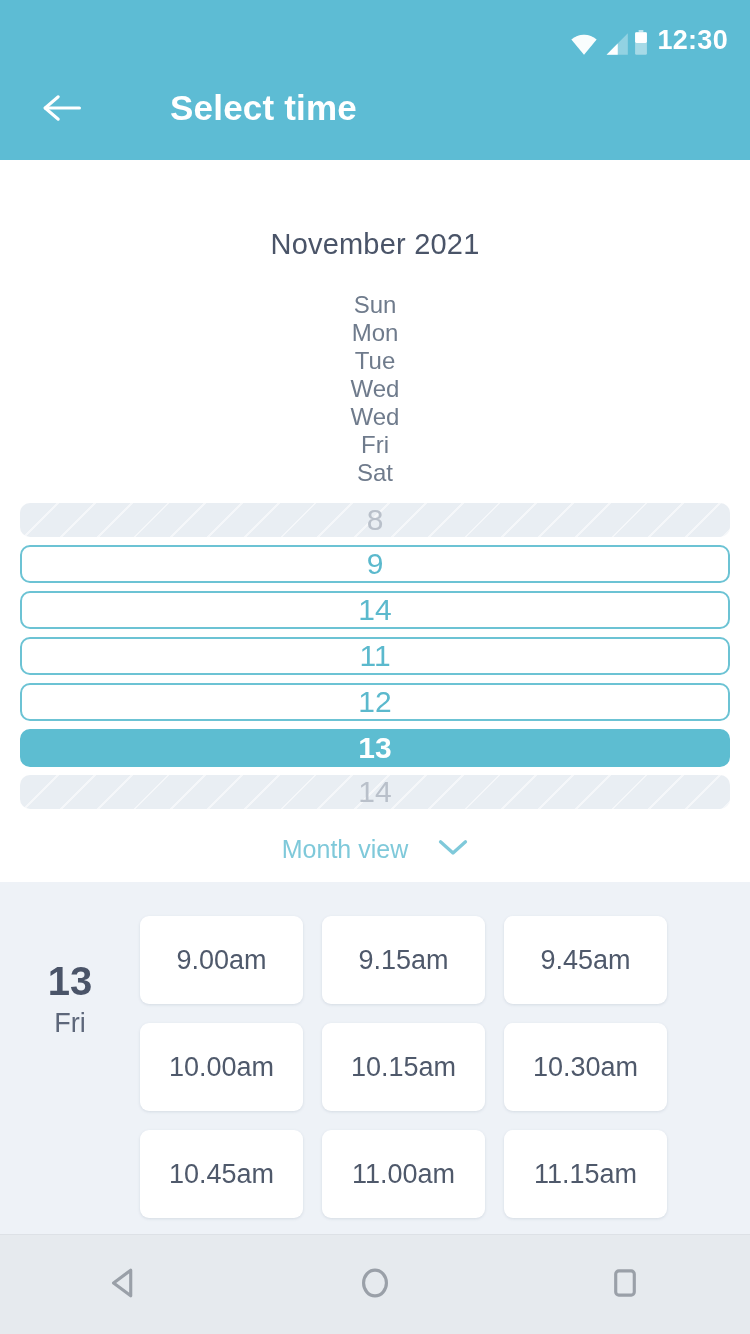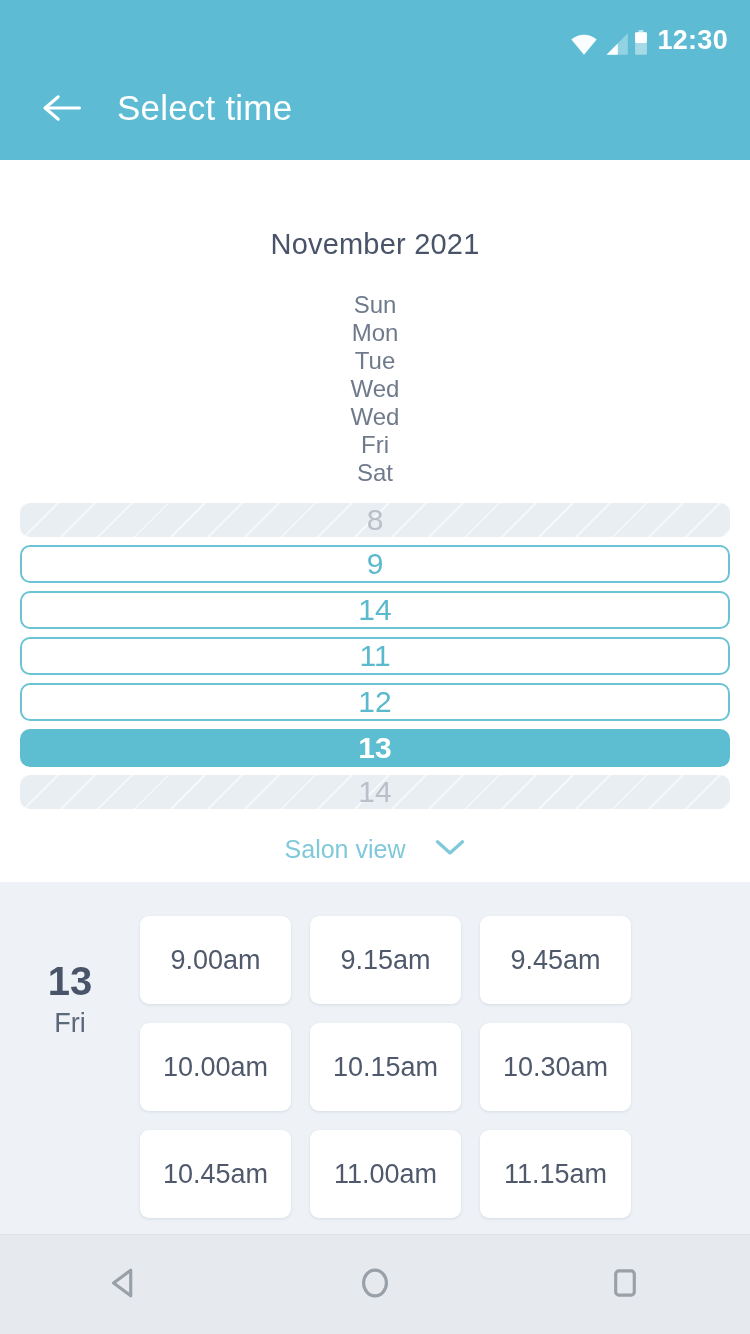--- a/index.html
+++ b/index.html
@@ -21,22 +21,22 @@
   .sb-icon { display:flex; align-items:center; justify-content:center; }
   .sb-clock { color:#ffffff; font-size:27px; font-weight:bold; letter-spacing:0.3px; margin-left:4px; }
 
   
   .appbar {
     height:104px; background:#5dbcd4; flex:0 0 auto;
     display:flex; align-items:center; padding:0 34px;
   }
   .back-btn { width:56px; height:56px; display:flex; align-items:center; justify-content:center; cursor:pointer; }
   .appbar-title {
-    color:#ffffff; font-size:35px; font-weight:normal;
-    margin-left:27px; letter-spacing:0.2px;text-align:right;
+    color:#ffffff; font-size:35px; font-weight:bold;
+    margin-left:80px; letter-spacing:0.2px;text-align:right;
   }
 
   
   .calendar { background:#ffffff; flex:0 0 auto; padding:28px 0 18px; }
   .month-title {
     text-align:center; color:#4a5468; font-size:29px;
     letter-spacing:0.2px; margin-bottom:30px;margin-top:40px;
   }
   .weekday-row, .days-row { display:flex; padding:0 20px;flex-direction:column; }
   .weekday-row { margin-bottom:16px; }
@@ -68,21 +68,21 @@
   .monthview-label { color:#7fc9da; font-size:25px; }
 
   
   .content { flex:1 1 auto; background:#eef2f7; overflow:hidden; }
   .day-group { display:flex; padding:34px 30px 0 0; }
   .day-label { width:140px; flex:0 0 140px; text-align:center; padding-top:44px; }
   .day-label .dnum { font-size:40px; font-weight:bold; color:#4a5468; line-height:1.05; }
   .day-label .dname { font-size:27px; color:#5d677a; margin-top:6px; }
   .slots { flex:1; display:flex; flex-wrap:wrap; gap:19px 19px; }
   .slot {
-    width:151px; height:88px; background:#ffffff; border-radius:9px;
+    width:163px; height:88px; background:#ffffff; border-radius:9px;
     display:flex; align-items:center; justify-content:center;
     color:#4f596b; font-size:27px; cursor:pointer;
     box-shadow:0 1px 3px rgba(90,105,130,0.16);
   }
   .divider { height:2px; background:#c9ced6; margin:52px 30px 0 30px; }
   .closed-box {
     flex:1; min-height:152px; background:#e5e9ee; border-radius:10px;
     display:flex; align-items:center; justify-content:center;
     color:#a5adbc; font-size:28px;
   }
@@ -150,21 +150,21 @@
       <div class="day-cell disabled">8</div>
       <div class="day-cell available">9</div>
       <div class="day-cell available">14</div>
       <div class="day-cell available">11</div>
       <div class="day-cell available">12</div>
       <div class="day-cell selected">13</div>
       <div class="day-cell disabled">14</div>
     </div>
 
     <div class="monthview-row">
-      <span class="monthview-label">Salon view</span>
+      <span class="monthview-label">Month view</span>
       <span>
         <svg width="30" height="18" viewBox="0 0 24 14">
           <path d="M2 2 L12 11 L22 2" stroke="#7fc9da" stroke-width="2.6" fill="none" stroke-linecap="round" stroke-linejoin="round"></path>
         </svg>
       </span>
     </div>
   </div>
 
   <div class="content">
 

